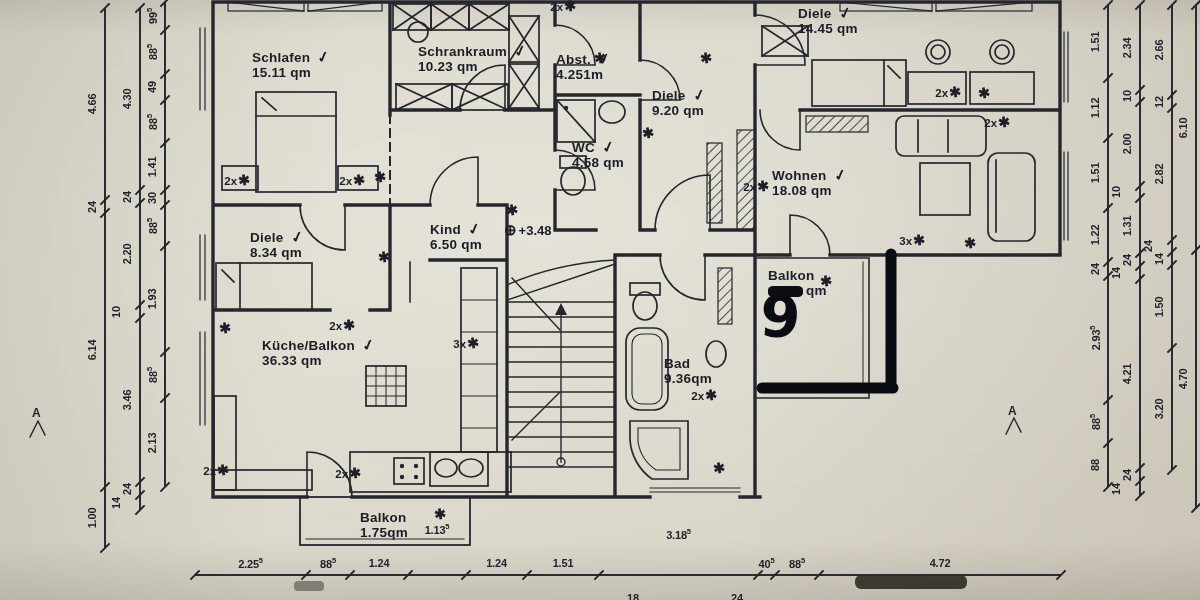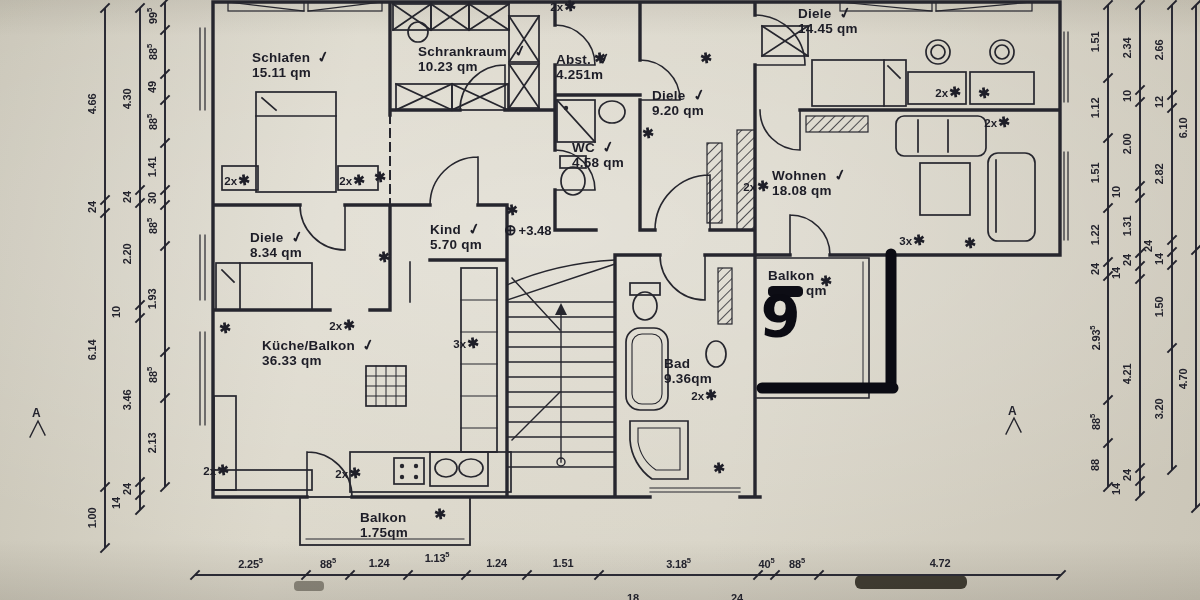--- a/index.html
+++ b/index.html
@@ -217,24 +217,24 @@
       <div class="dim-tick" style="left: 466px; top: 575px;"></div>
       <div class="dim-tick" style="left: 527px; top: 575px;"></div>
       <div class="dim-tick" style="left: 599px; top: 575px;"></div>
       <div class="dim-tick" style="left: 758px; top: 575px;"></div>
       <div class="dim-tick" style="left: 775px; top: 575px;"></div>
       <div class="dim-tick" style="left: 819px; top: 575px;"></div>
       <div class="dim-tick" style="left: 1061px; top: 575px;"></div>
       <div class="dim-label" style="left: 250.5px; top: 563px;">2.25<sup>5</sup></div>
       <div class="dim-label" style="left: 328px; top: 563px;">88<sup>5</sup></div>
       <div class="dim-label" style="left: 379px; top: 563px;">1.24</div>
-      <div class="dim-label" style="left: 437px; top: 557px;">1.13<sup>5</sup></div>
+      <div class="dim-label" style="left: 437px; top: 529px;">1.13<sup>5</sup></div>
       <div class="dim-label" style="left: 496.5px; top: 563px;">1.24</div>
       <div class="dim-label" style="left: 563px; top: 563px;">1.51</div>
-      <div class="dim-label" style="left: 678.5px; top: 563px;">3.18<sup>5</sup></div>
+      <div class="dim-label" style="left: 678.5px; top: 534px;">3.18<sup>5</sup></div>
       <div class="dim-label" style="left: 766.5px; top: 563px;">40<sup>5</sup></div>
       <div class="dim-label" style="left: 797px; top: 563px;">88<sup>5</sup></div>
       <div class="dim-label" style="left: 940px; top: 563px;">4.72</div>
       <div class="dim-line" style="left: 104.25px; top: 8px; width: 1.5px; height: 540px;"></div>
       <div class="dim-tick" style="left: 105px; top: 8px;"></div>
       <div class="dim-tick" style="left: 105px; top: 200px;"></div>
       <div class="dim-tick" style="left: 105px; top: 213px;"></div>
       <div class="dim-tick" style="left: 105px; top: 487px;"></div>
       <div class="dim-tick" style="left: 105px; top: 548px;"></div>
       <div class="dim-label v" style="left: 92px; top: 104px;">4.66</div>
@@ -372,21 +372,21 @@
       <div class="room-label" style="left: 772px; top: 166px;">
         <div><span>Wohnen</span><span class="chk">✓</span></div>
         <div><span>18.08 qm</span></div>
       </div>
       <div class="room-label" style="left: 250px; top: 228px;">
         <div><span>Diele</span><span class="chk">✓</span></div>
         <div><span>8.34 qm</span></div>
       </div>
       <div class="room-label" style="left: 430px; top: 220px;">
         <div><span>Kind</span><span class="chk">✓</span></div>
-        <div><span>5.70 qm</span></div>
+        <div><span>6.50 qm</span></div>
       </div>
       <div class="room-label" style="left: 262px; top: 336px;">
         <div><span>Küche/Balkon</span><span class="chk">✓</span></div>
         <div><span>36.33 qm</span></div>
       </div>
       <div class="room-label" style="left: 664px; top: 356px;">
         <div><span>Bad</span></div>
         <div><span>9.36qm</span></div>
       </div>
       <div class="room-label" style="left: 768px; top: 268px;">

